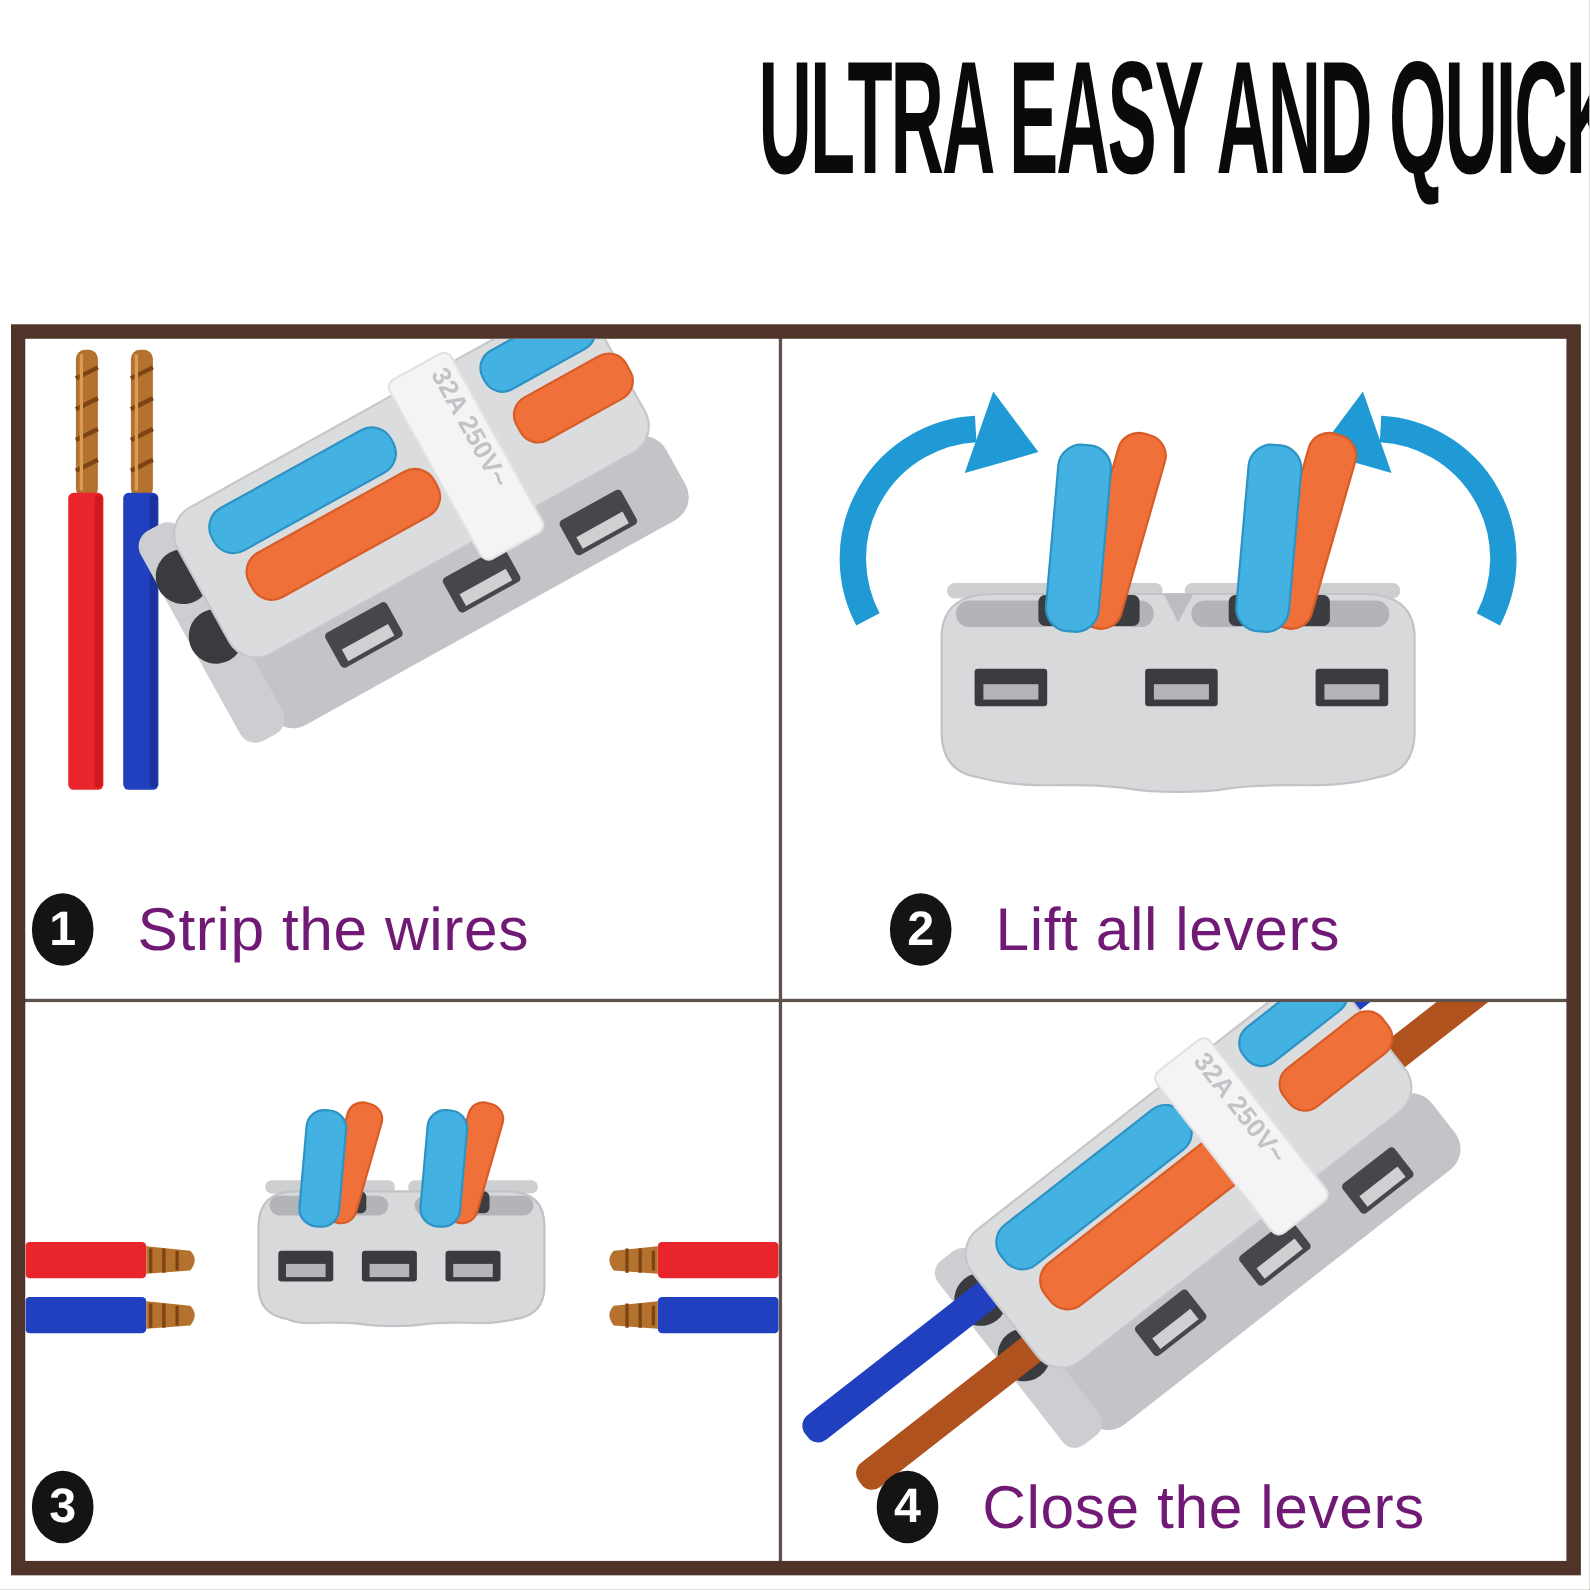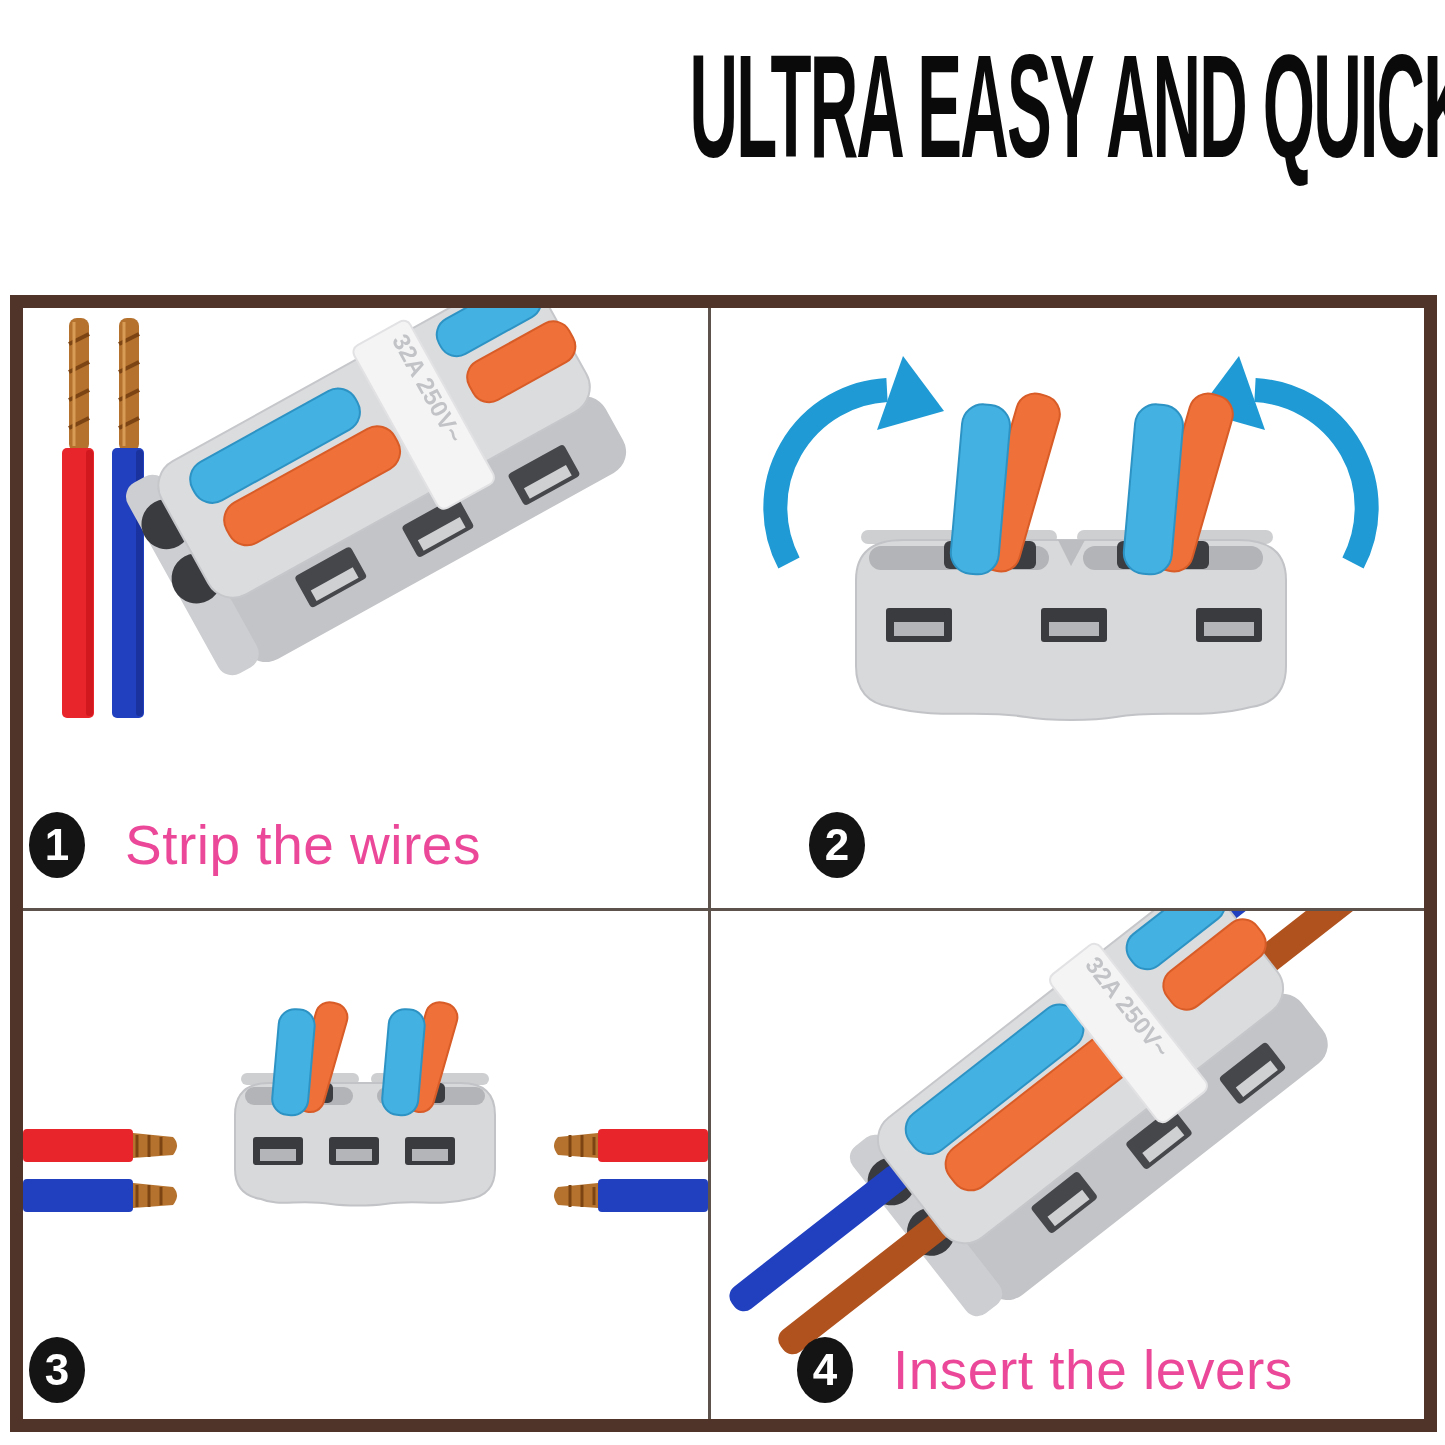--- a/index.html
+++ b/index.html
@@ -17,21 +17,21 @@
   .cell svg{position:absolute;left:0;top:0;width:100%;height:100%;display:block;}
   
   .caption{position:absolute;display:flex;align-items:center;gap:40px;z-index:5;}
   .cap-1{left:6px;bottom:30px;}
   .cap-2{left:98px;bottom:30px;}
   .cap-3{left:6px;bottom:16px;}
   .cap-4{left:86px;bottom:16px;}
   .badge{width:56px;height:66px;border-radius:50%;background:#141414;color:#ffffff;
          display:flex;align-items:center;justify-content:center;
          font-size:44px;font-weight:bold;flex:0 0 auto;}
-  .cap-text{font-size:55px;color:#ec4899;font-weight:400;white-space:nowrap;letter-spacing:0.5px;}
+  .cap-text{font-size:55px;color:#701a75;font-weight:400;white-space:nowrap;letter-spacing:0.5px;}
 </style>
 </head>
 <body>
 
 <div class="canvas">
 
   <div class="title-wrap">
     <span class="title">ULTRA EASY AND QUICK OPERATION</span>
   </div>
 
@@ -127,20 +127,21 @@
             <rect x="338" y="314" width="50" height="14" fill="#b4b5b8"></rect>
             <rect x="485" y="300" width="66" height="34" rx="3" fill="#3a3b3e"></rect>
             <rect x="493" y="314" width="50" height="14" fill="#b4b5b8"></rect>
           </g>
         </g>
       </svg>
       <div class="caption cap-2">
         <div class="badge">
           <span>2</span>
         </div>
+        <span class="cap-text">Lift all levers</span>
       </div>
     </div>
 
     <div class="cell">
       <svg viewBox="0 0 685 508">
 
         <g>
           <rect x="0" y="218" width="110" height="33" rx="4" fill="#e8252b"></rect>
           <path d="M110 222 L150 226 Q158 234 150 244 L110 247 Z" fill="#b4722e"></path>
           <path d="M114 224 L114 246 M126 224 L126 246 M138 226 L138 244" stroke="#7d4413" stroke-width="3" fill="none"></path>
@@ -223,18 +224,18 @@
           <rect x="322" y="-92" width="114" height="44" rx="18" fill="#ef7038" stroke="#d85c27" stroke-width="2"></rect>
 
           <rect x="238" y="-162" width="62" height="186" rx="8" fill="#f4f4f5" stroke="#e2e2e4" stroke-width="2"></rect>
           <text transform="translate(276,-150) rotate(90)" font-size="24" fill="#c2c3c6" font-weight="bold">32A 250V~</text>
         </g>
       </svg>
       <div class="caption cap-4">
         <div class="badge">
           <span>4</span>
         </div>
-        <span class="cap-text">Insert the levers</span>
+        <span class="cap-text">Close the levers</span>
       </div>
     </div>
 
   </div>
 </div>
 
 </body></html>

